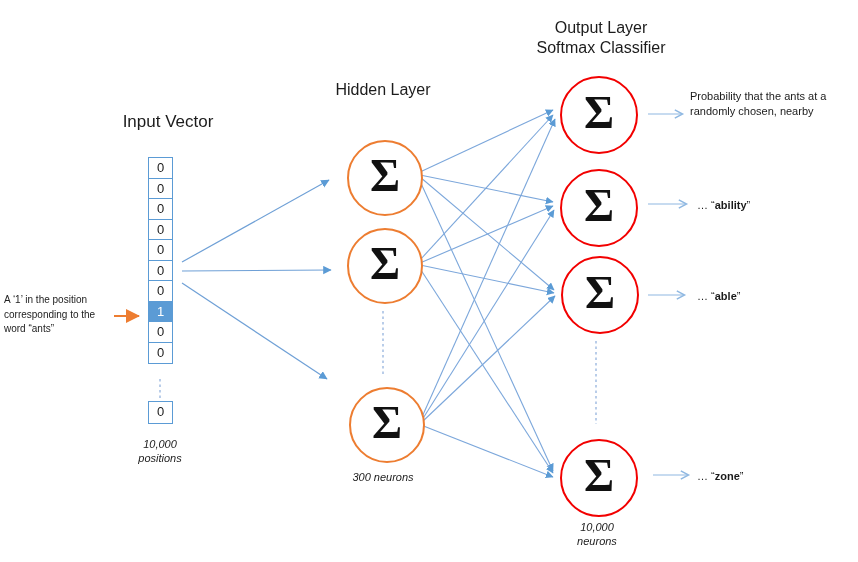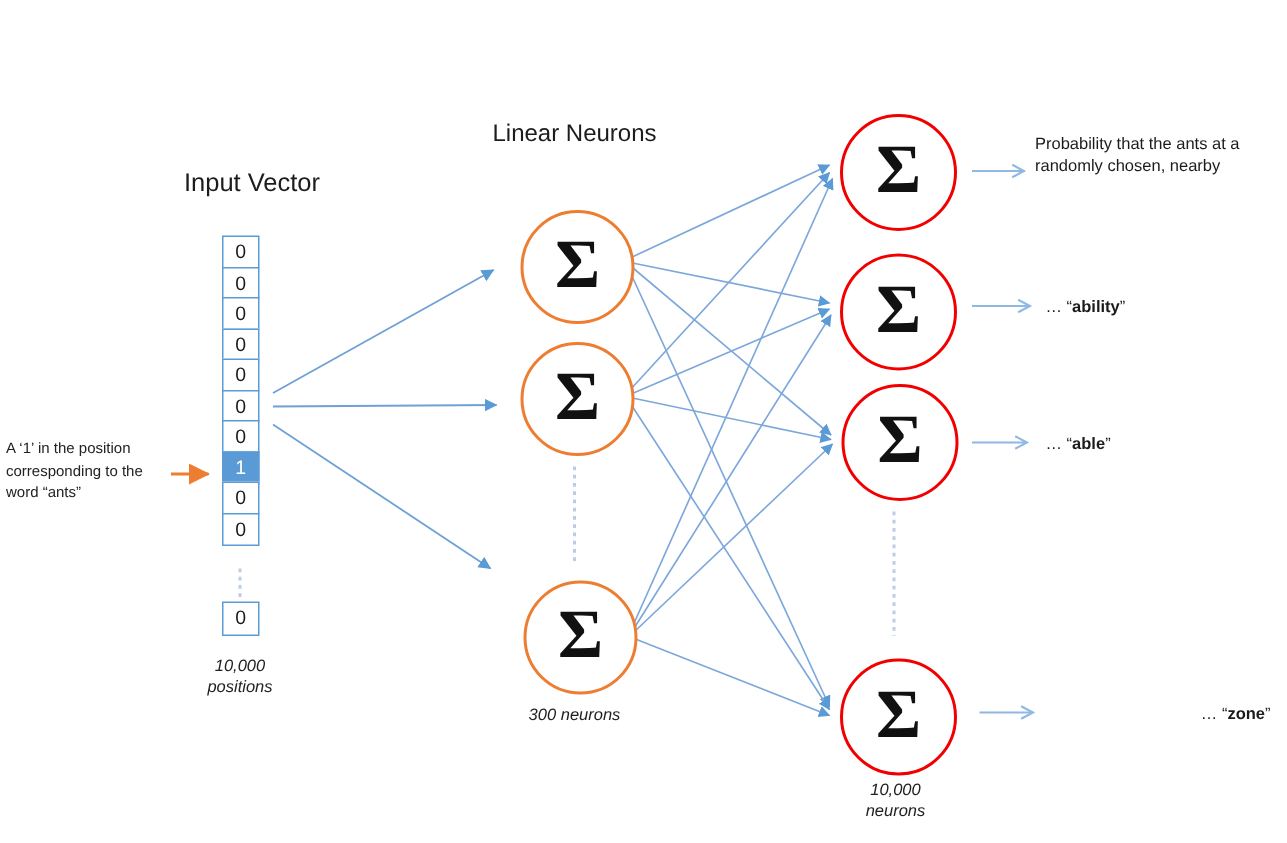--- a/index.html
+++ b/index.html
@@ -118,35 +118,39 @@
     <div>positions</div>
   </div>
 
   <div class="abs note" style="left:4px;top:293px;width:114px;">
     <div>A ‘1’ in the position</div>
     <div>corresponding to the</div>
     <div>word “ants”</div>
   </div>
 
   <div class="abs title" style="left:303px;top:80px;width:160px;">
-    <div>Linear Neurons</div>
+    <div>Hidden Layer</div>
   </div>
 
   <div class="neuron hidden-n" style="left:347px;top:140px;">
     <span class="sigma">Σ</span>
   </div>
   <div class="neuron hidden-n" style="left:347px;top:228px;">
     <span class="sigma">Σ</span>
   </div>
   <div class="neuron hidden-n" style="left:349px;top:387px;">
     <span class="sigma">Σ</span>
   </div>
 
   <div class="abs count-label" style="left:333px;top:470px;width:100px;">300 neurons</div>
 
+  <div class="abs title" style="left:521px;top:18px;width:160px;">
+    <div>Output Layer</div>
+    <div>Softmax Classifier</div>
+  </div>
 
   <div class="neuron output-n" style="left:560px;top:76px;">
     <span class="sigma">Σ</span>
   </div>
   <div class="neuron output-n" style="left:560px;top:169px;">
     <span class="sigma">Σ</span>
   </div>
   <div class="neuron output-n" style="left:561px;top:256px;">
     <span class="sigma">Σ</span>
   </div>
@@ -165,17 +169,17 @@
   </div>
 
   <div class="abs out-label" style="left:697px;top:198px;width:150px;">
     <span>… “</span><b>ability</b><span>”</span>
   </div>
 
   <div class="abs out-label" style="left:697px;top:289px;width:150px;">
     <span>… “</span><b>able</b><span>”</span>
   </div>
 
-  <div class="abs out-label" style="left:697px;top:469px;width:150px;text-align:right;">
+  <div class="abs out-label" style="left:697px;top:469px;width:150px;">
     <span>… “</span><b>zone</b><span>”</span>
   </div>
 
 </div>
 
 </body></html>

